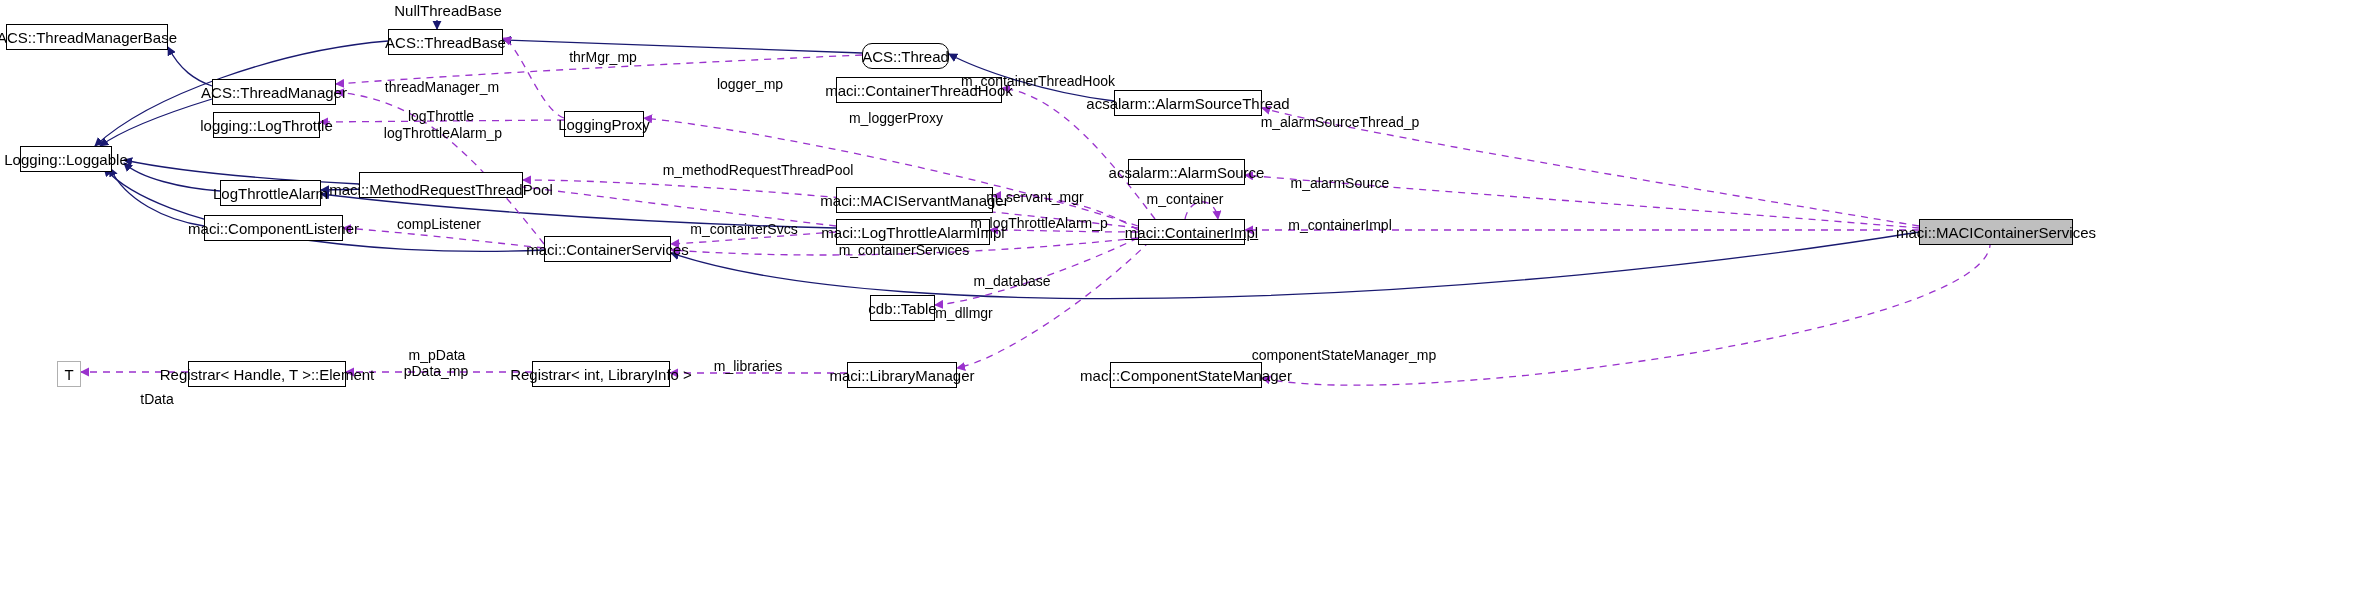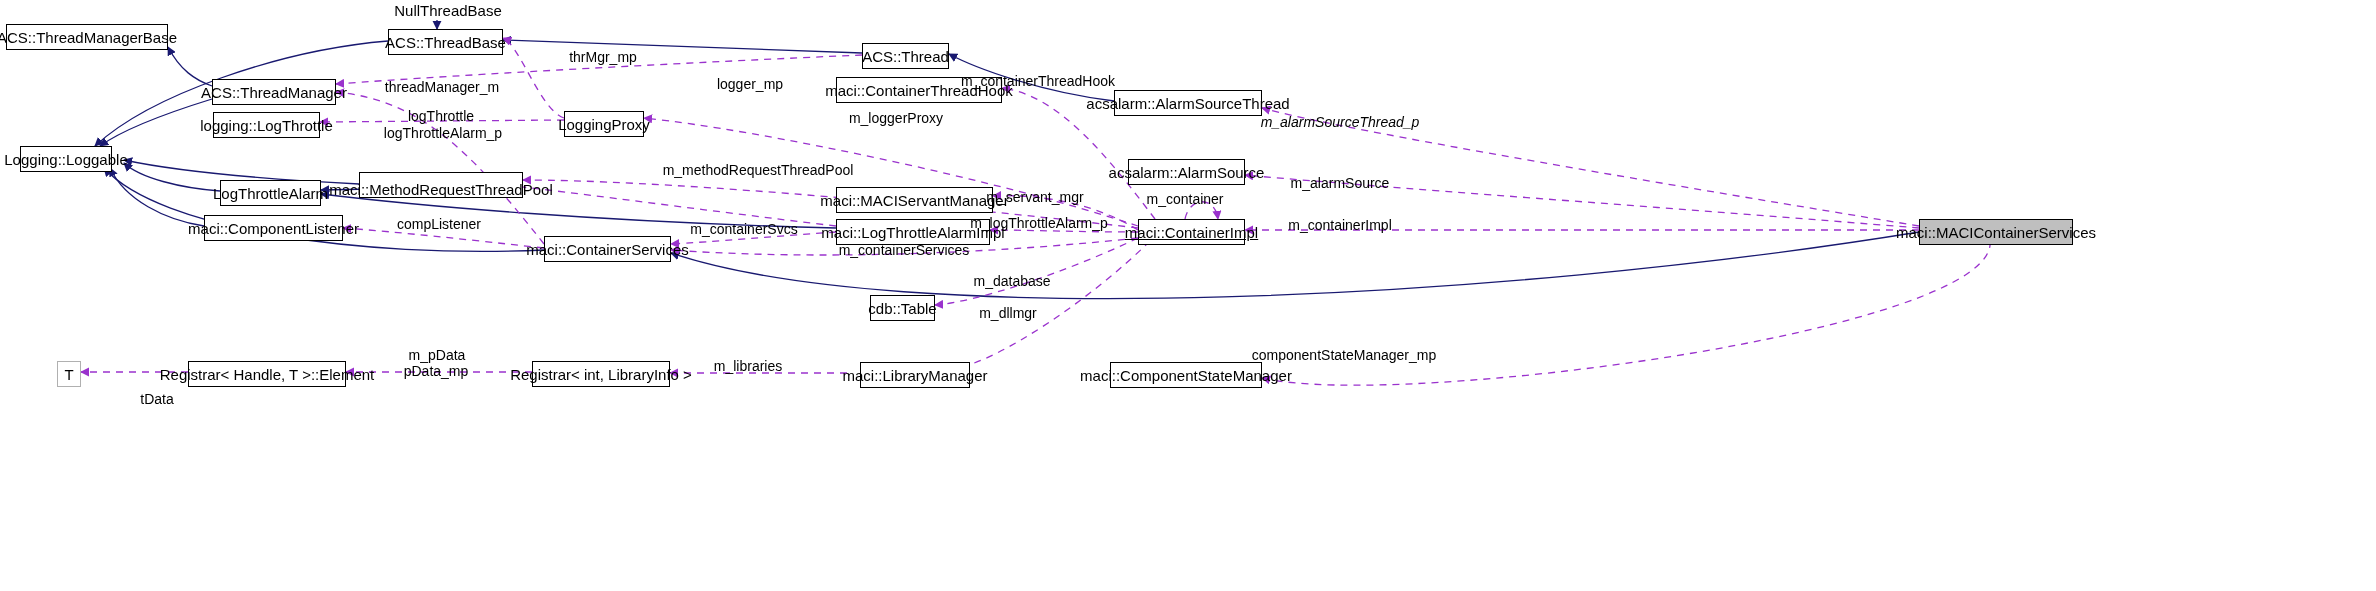--- a/index.html
+++ b/index.html
@@ -154,21 +154,21 @@
   </div>
 
   <div class="node" style="left:6px; top:24px; width:162px;">
     <span>ACS::ThreadManagerBase</span>
   </div>
 
   <div class="node" style="left:388px; top:29px; width:115px;">
     <span>ACS::ThreadBase</span>
   </div>
 
-  <div class="node" style="left:862px; top:43px; width:87px;">
+  <div class="node" style="left:862px; top:43px; width:87px;border-radius:10px;">
     <span>ACS::Thread</span>
   </div>
 
   <div class="node" style="left:212px; top:79px; width:124px;">
     <span>ACS::ThreadManager</span>
   </div>
 
   <div class="node" style="left:836px; top:77px; width:166px;">
     <span>maci::ContainerThreadHook</span>
   </div>
@@ -234,46 +234,46 @@
   </div>
 
   <div class="node" style="left:188px; top:361px; width:158px;">
     <span>Registrar&lt; Handle, T &gt;::Element</span>
   </div>
 
   <div class="node" style="left:532px; top:361px; width:138px;">
     <span>Registrar&lt; int, LibraryInfo &gt;</span>
   </div>
 
-  <div class="node" style="left:847px; top:362px; width:110px;margin-left:13px;">
+  <div class="node" style="left:847px; top:362px; width:110px;">
     <span>maci::LibraryManager</span>
   </div>
 
   <div class="node" style="left:1110px; top:362px; width:152px;">
     <span>maci::ComponentStateManager</span>
   </div>
 
   <div class="edge-label" style="left:603px; top:57px;">thrMgr_mp</div>
   <div class="edge-label" style="left:750px; top:84px;">logger_mp</div>
   <div class="edge-label" style="left:442px; top:87px;">threadManager_m</div>
   <div class="edge-label" style="left:1038px; top:81px;">m_containerThreadHook</div>
   <div class="edge-label" style="left:437px; top:116px;padding-left:8px;">logThrottle</div>
   <div class="edge-label" style="left:896px; top:118px;">m_loggerProxy</div>
-  <div class="edge-label" style="left:1340px; top:122px;font-style:italic;">m_alarmSourceThread_p</div>
+  <div class="edge-label" style="left:1340px; top:122px;">m_alarmSourceThread_p</div>
   <div class="edge-label" style="left:443px; top:133px;">logThrottleAlarm_p</div>
   <div class="edge-label" style="left:1340px; top:183px;">m_alarmSource</div>
   <div class="edge-label" style="left:758px; top:170px;">m_methodRequestThreadPool</div>
   <div class="edge-label" style="left:1035px; top:197px;">m_servant_mgr</div>
   <div class="edge-label" style="left:1185px; top:199px;">m_container</div>
   <div class="edge-label" style="left:1340px; top:225px;">m_containerImpl</div>
   <div class="edge-label" style="left:439px; top:224px;">compListener</div>
   <div class="edge-label" style="left:744px; top:229px;">m_containerSvcs</div>
   <div class="edge-label" style="left:1039px; top:223px;">m_logThrottleAlarm_p</div>
   <div class="edge-label" style="left:904px; top:250px;">m_containerServices</div>
   <div class="edge-label" style="left:1012px; top:281px;">m_database</div>
-  <div class="edge-label" style="left:1008px; top:313px;">m_dllmgr</div>
+  <div class="edge-label" style="left:964px; top:313px;">m_dllmgr</div>
   <div class="edge-label" style="left:1344px; top:355px;">componentStateManager_mp</div>
   <div class="edge-label" style="left:157px; top:366px;margin-top:33px;">tData</div>
   <div class="edge-label" style="left:437px; top:355px;">m_pData</div>
   <div class="edge-label" style="left:436px; top:371px;">pData_mp</div>
   <div class="edge-label" style="left:748px; top:366px;">m_libraries</div>
 
 </div>
 
 </body></html>

